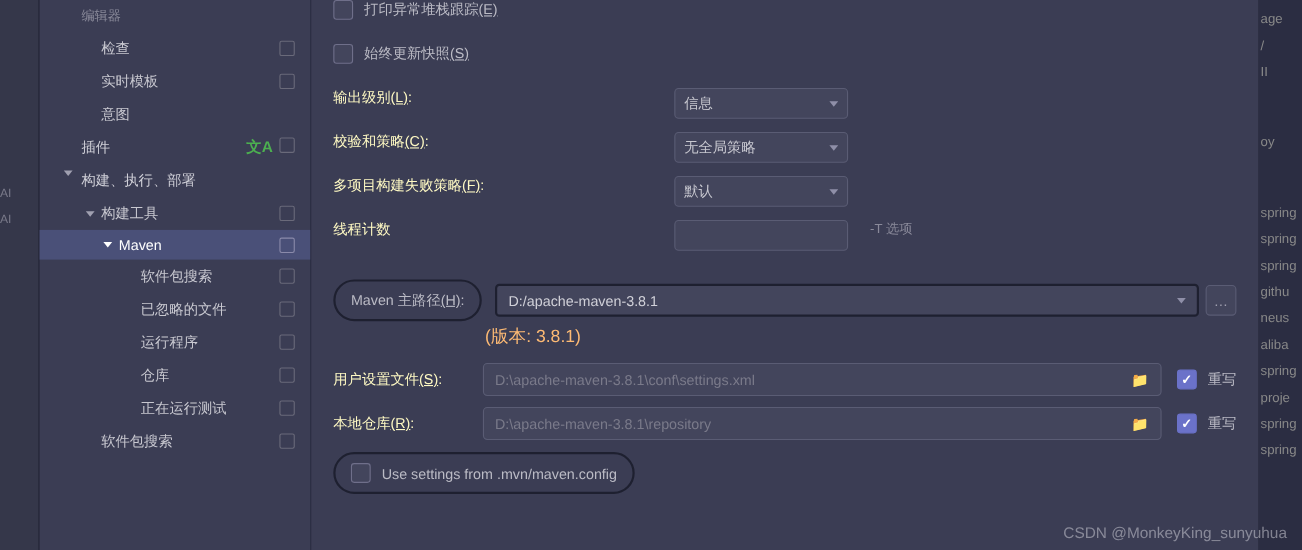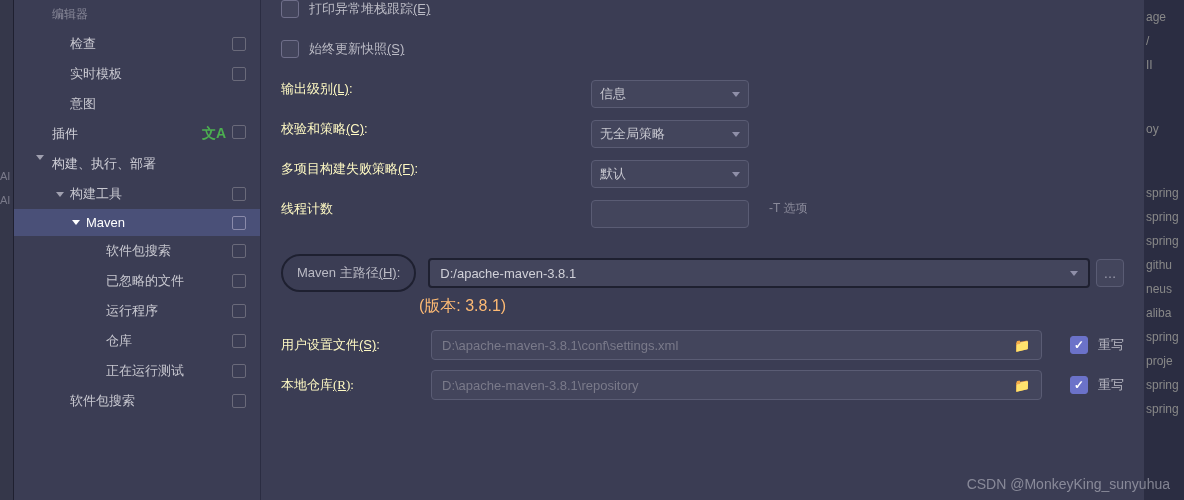--- a/index.html
+++ b/index.html
@@ -7,21 +7,21 @@
   width: 1184px; height: 500px;
   background: #2b2d42;
   font-family: "Microsoft YaHei", sans-serif;
   font-size: 13px;
   color: #bbbbc5;
   overflow: hidden;
   position: relative;
 }
 .app { display: flex; height: 100%; }
 .left-edge {
-  width: 14px; background: #35374a;
+  width: 36px; background: #35374a;
   border-right: 1px solid #1f2030;
   display: flex; flex-direction: column;
   font-size: 11px; color: #7a7a8a;
 }
 .left-edge span { margin-top: 170px; }
 .left-edge span + span { margin-top: 12px; }
 .sidebar {
   width: 246px; background: #3b3d54;
   padding-top: 0;
 }
@@ -153,21 +153,20 @@
   border-radius: 4px;
   background: #43455c;
   margin-left: 6px;
   display: flex; align-items: center; justify-content: center;
   color: #a0a0b0;
 }
 .version { color: #fdba74; font-size: 16px; margin-left: 138px; margin-bottom: 8px; }
 .path-row {
   display: flex; align-items: center;
   min-height: 40px;
-  gap: 14px;
 }
 .path-input {
   flex: 1;
   height: 30px;
   border: 1px solid #5a5c74;
   border-radius: 4px;
   background: #43455c;
   display: flex; align-items: center;
   padding: 0 10px;
   color: #7a7a8a;
@@ -314,31 +313,37 @@
       <div class="path-input">
           <span>D:\apache-maven-3.8.1\conf\settings.xml</span>
           <span class="folder-icon">📁</span>
         </div>
       <div class="override">
           <span class="checkbox checked"></span>
           <span>重写</span>
         </div>
     </div>
     <div class="path-row">
-      <div class="form-label" style="width:136px;font-family:Liberation Serif, serif;"><span>本地仓库</span><span class="u">(R)</span>:</div>
+      <div class="form-label" style="width:136px;"><span>本地仓库</span><span class="u">(R)</span>:</div>
       <div class="path-input">
           <span>D:\apache-maven-3.8.1\repository</span>
           <span class="folder-icon">📁</span>
         </div>
       <div class="override">
           <span class="checkbox checked"></span>
           <span>重写</span>
         </div>
     </div>
 
+    <div style="margin-top:6px;">
+      <div class="highlighted-check">
+        <span class="checkbox"></span>
+        <span>Use settings from .mvn/maven.config</span>
+      </div>
+    </div>
   </div>
 
   <div class="right-edge">
     <div>age</div>
       <div>/</div>
       <div>II</div>
     <div style="height:30px;"></div>
     <div>oy</div>
     <div style="height:30px;"></div>
     <div>spring</div>

